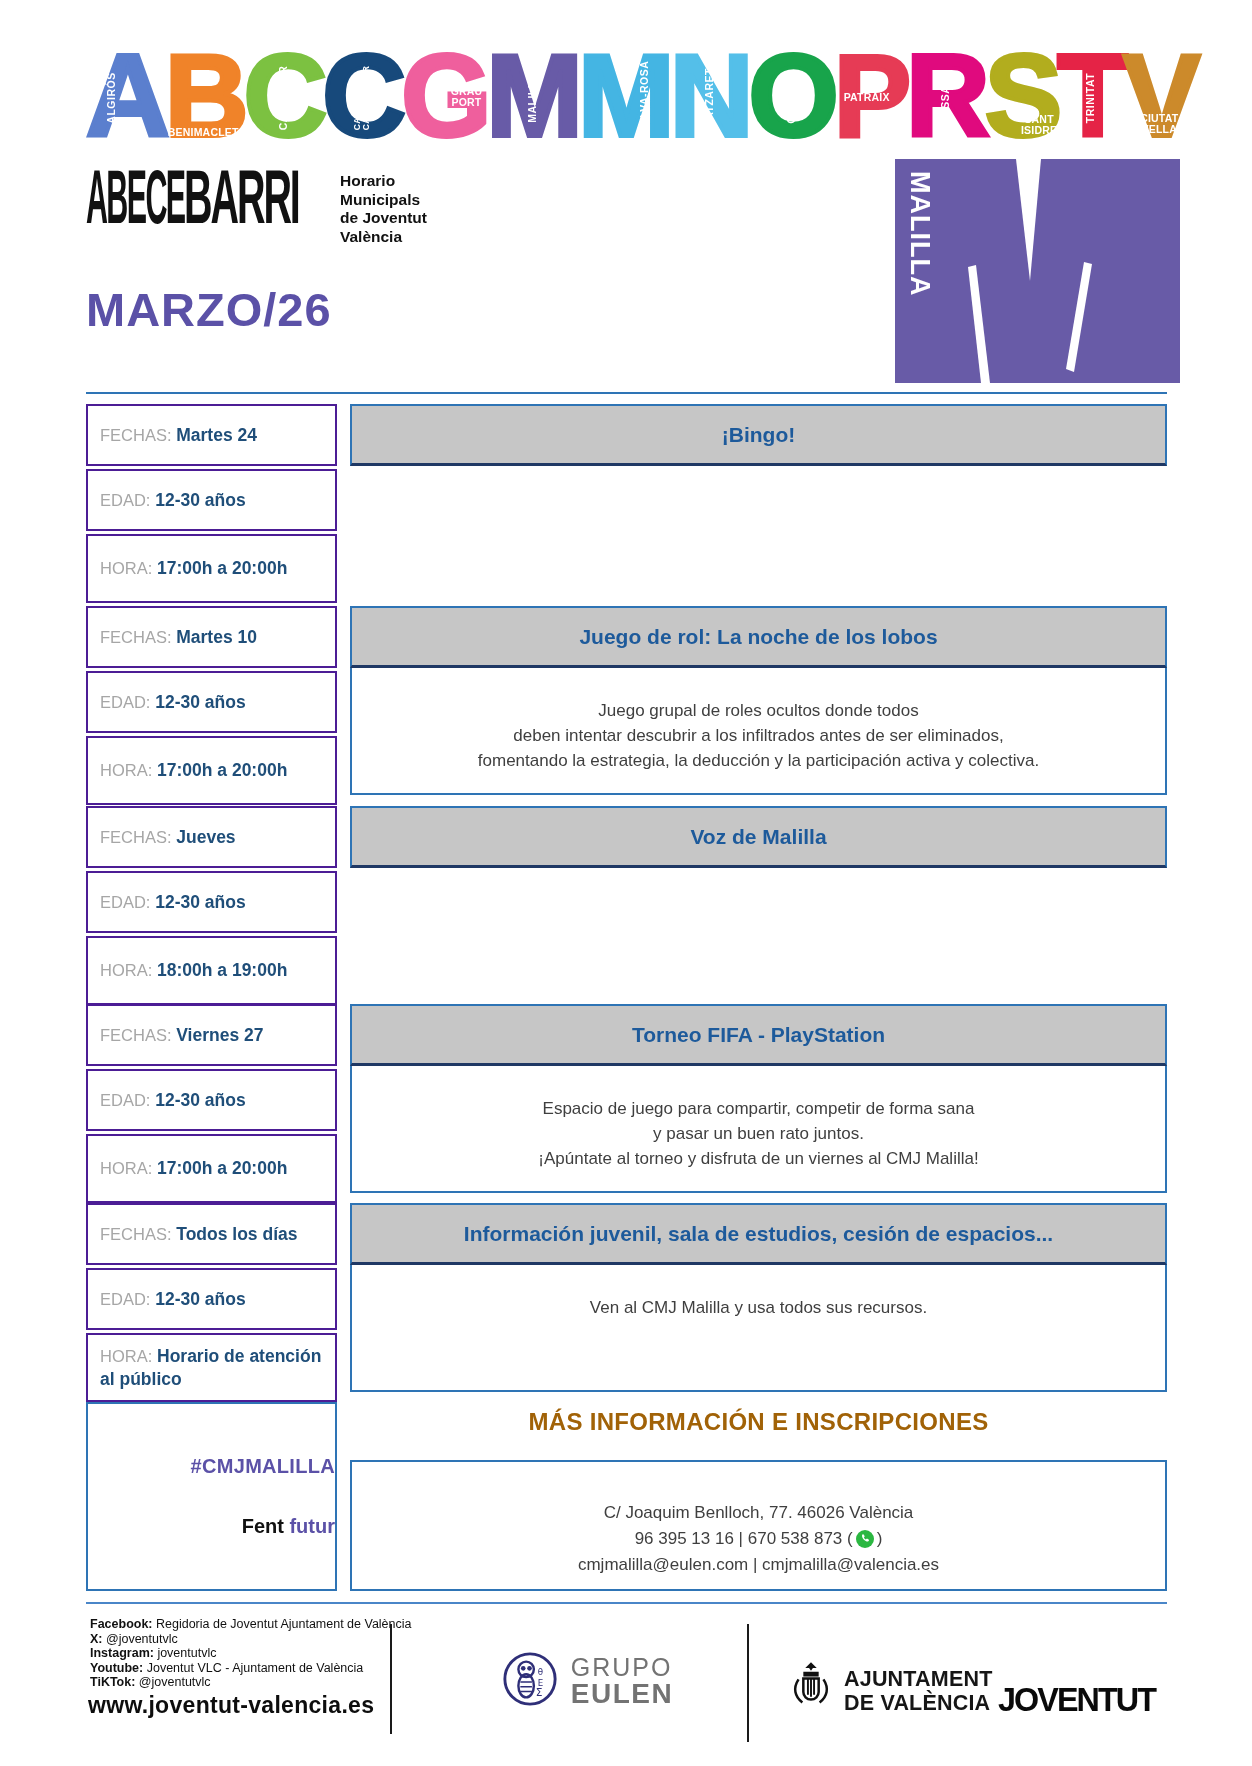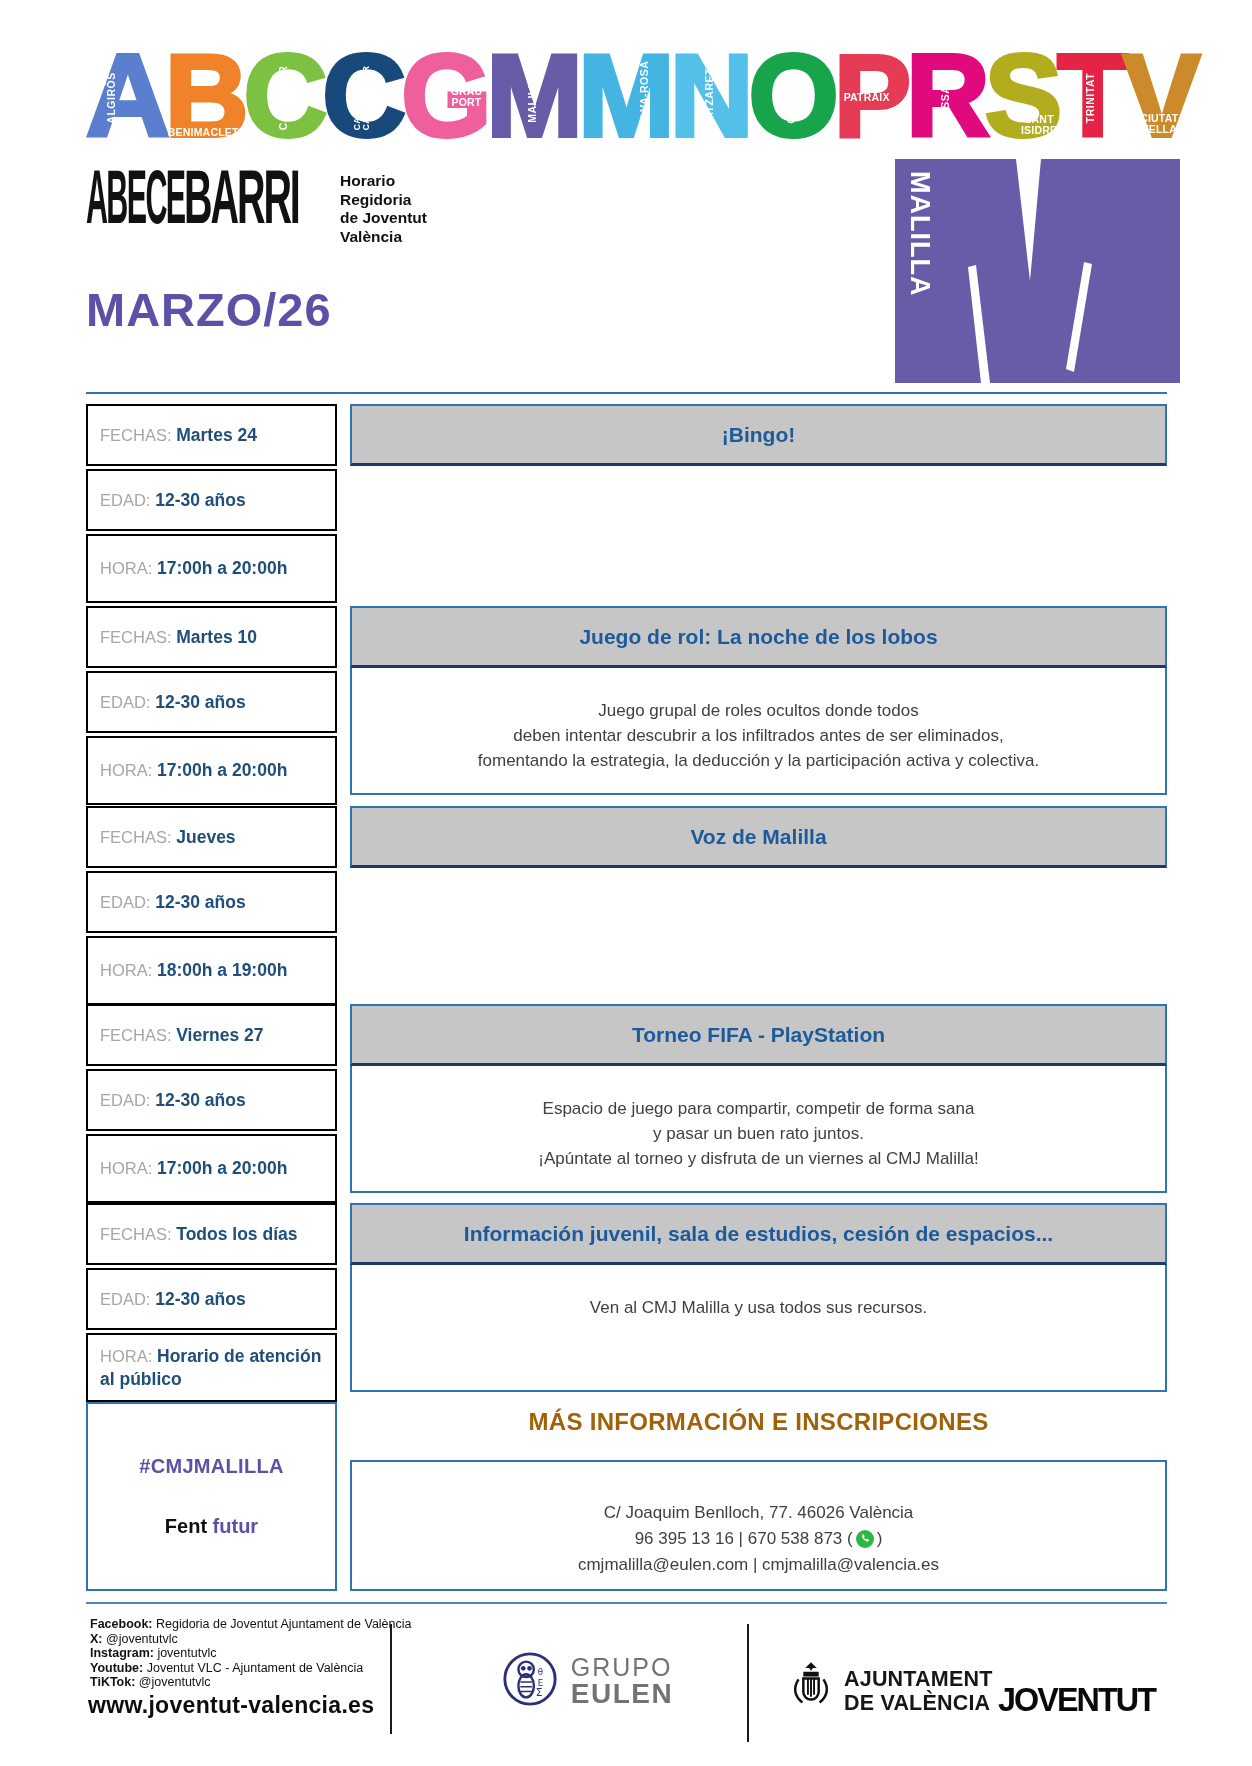--- a/index.html
+++ b/index.html
@@ -34,36 +34,36 @@
   .district{position:absolute;left:895px;top:159px;width:285px;height:224px;}
 
   
   .month{position:absolute;left:86px;top:282px;font-size:47px;font-weight:800;letter-spacing:1px;color:#5b51a7;}
   .title-rule{position:absolute;left:86px;top:392px;width:1081px;height:2px;background:#2e74b5;}
 
   
   .row{position:absolute;left:86px;width:1081px;height:189px;}
   .r1{top:404px}.r2{top:606px}.r3{top:806px}.r4{top:1004px}.r5{top:1203px}.r6{top:1402px}
   .lcol{position:absolute;left:0;top:0;width:251px;height:100%;}
-  .lbox{position:absolute;left:0;right:0;border:2px solid #000000;background:#fff;display:flex;align-items:center;box-sizing:border-box;}
+  .lbox{position:absolute;left:0;right:0;border:2px solid #4c1d95;background:#fff;display:flex;align-items:center;box-sizing:border-box;}
   .b1{top:0;height:62px}.b2{top:65px;height:62px}.b3{top:130px;height:69px}
   .boxtext{padding:2px 8px 2px 12px;line-height:23px;font-size:17px;}
   .lbl{color:#a6a6a6;font-size:16.5px;}
   .val{color:#1f4e79;font-weight:700;font-size:17.5px;}
   .rcol{position:absolute;left:264px;right:0;top:0;height:100%;}
   .hdr{position:absolute;left:0;right:0;top:0;height:62px;background:#c6c6c6;border:2px solid #2e74b5;
        border-bottom:3px solid #1f3864;box-sizing:border-box;display:flex;align-items:center;justify-content:center;
        color:#1d5a9b;font-weight:700;font-size:21px;}
   .bdy{position:absolute;left:0;right:0;top:62px;bottom:0;border:2px solid #2e74b5;border-top:none;box-sizing:border-box;
        display:flex;justify-content:center;padding-top:30px;
        color:#3f3f3f;font-size:17px;line-height:25px;text-align:center;white-space:pre-line;}
 
   
   .hashbox{position:absolute;left:0;top:0;width:251px;height:189px;border:2px solid #2e74b5;box-sizing:border-box;
-           display:flex;flex-direction:column;align-items:center;justify-content:space-evenly;padding:14px 0;}
+           display:flex;flex-direction:column;align-items:flex-end;justify-content:space-evenly;padding:14px 0;}
   .hashtag{color:#5b51a7;font-weight:700;font-size:20px;letter-spacing:.3px;}
   .slogan{font-size:20px;font-weight:700;}
   .slogan .sb{color:#111;}
   .slogan .sa{color:#5b51a7;}
   .info-head{position:absolute;left:264px;right:0;top:6px;text-align:center;color:#a16207;font-weight:700;font-size:24px;letter-spacing:.3px;}
   .info-box{position:absolute;left:264px;right:0;top:58px;bottom:0;border:2px solid #2e74b5;box-sizing:border-box;
             display:flex;flex-direction:column;align-items:center;justify-content:center;padding-top:26px;
             color:#3f3f3f;font-size:17px;line-height:26px;text-align:center;}
   .wa{display:inline-block;vertical-align:-4px;width:18px;height:18px;margin:0 3px;}
 
@@ -148,21 +148,21 @@
       <div class="letter letter-13">
         <span class="glyph" style="color: rgb(204, 138, 43); -webkit-text-stroke: 4px rgb(204, 138, 43);">V</span>
         <span class="hlabel">CIUTAT
 VELLA</span>
       </div>
     </div>
 
   <div class="brand"><span class="ab1">ABECE</span><span class="ab2">BARRI</span></div>
   <div class="org">
     <div>Horario</div>
-    <div>Regidoria</div>
+    <div>Municipals</div>
     <div>de Joventut</div>
     <div>València</div>
   </div>
 
   <div class="district">
     <svg width="285" height="224" viewBox="0 0 285 224">
       <rect x="0" y="0" width="285" height="224" fill="#685ba7"></rect>
       <polygon points="121,0 146,0 135,122" fill="#ffffff"></polygon>
       <polygon points="73,108 81,106 95,224 86,224" fill="#ffffff"></polygon>
       <polygon points="189,103 197,105 179,213 171,210" fill="#ffffff"></polygon>

